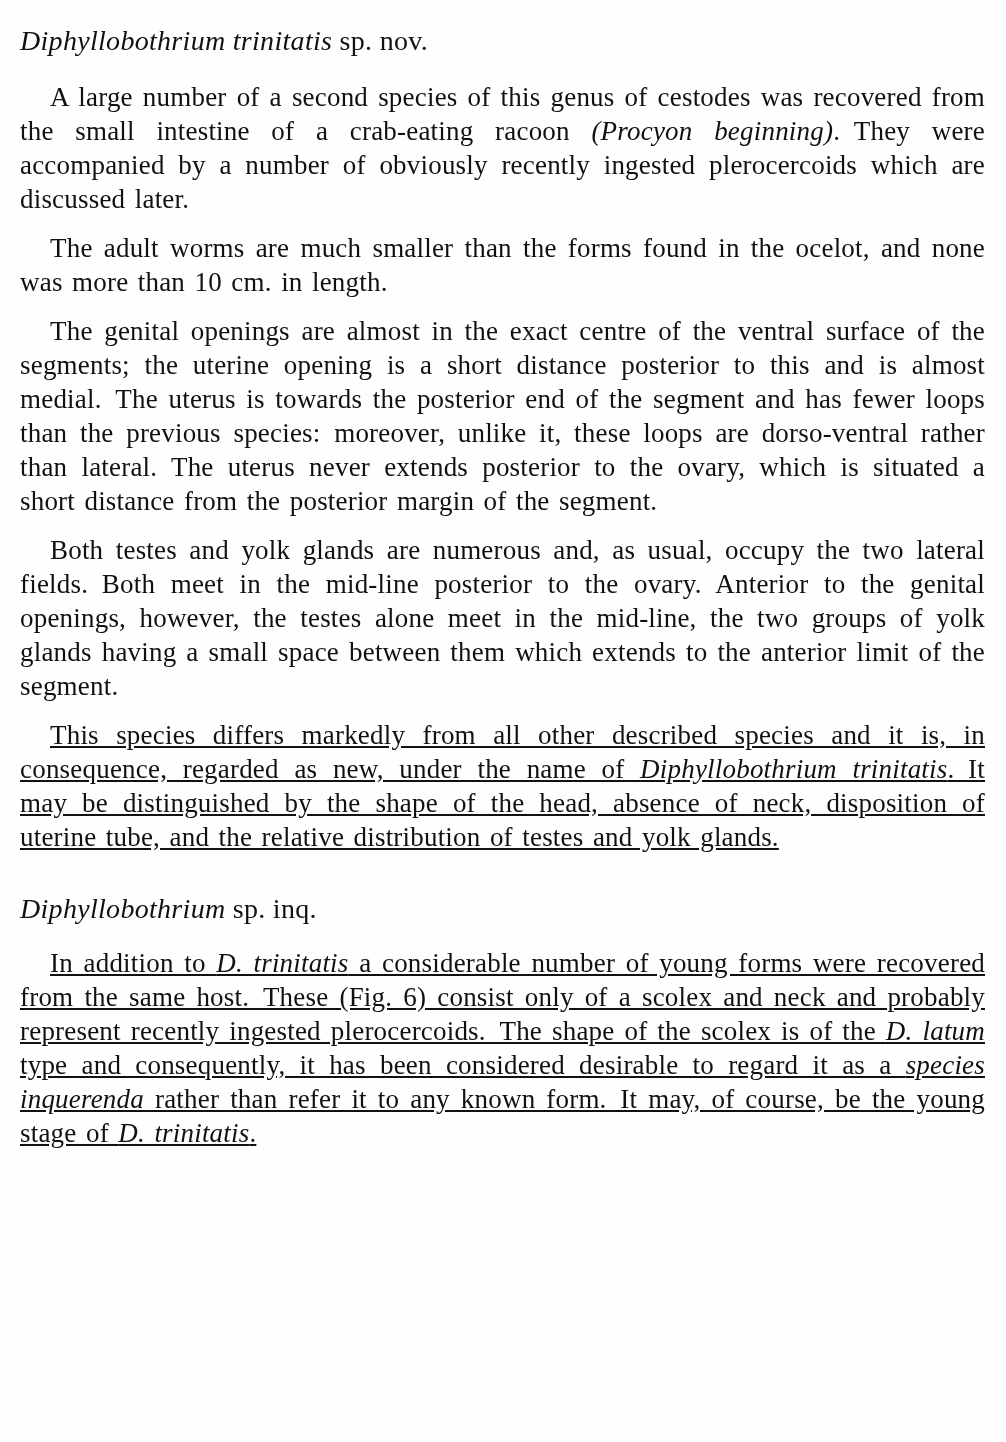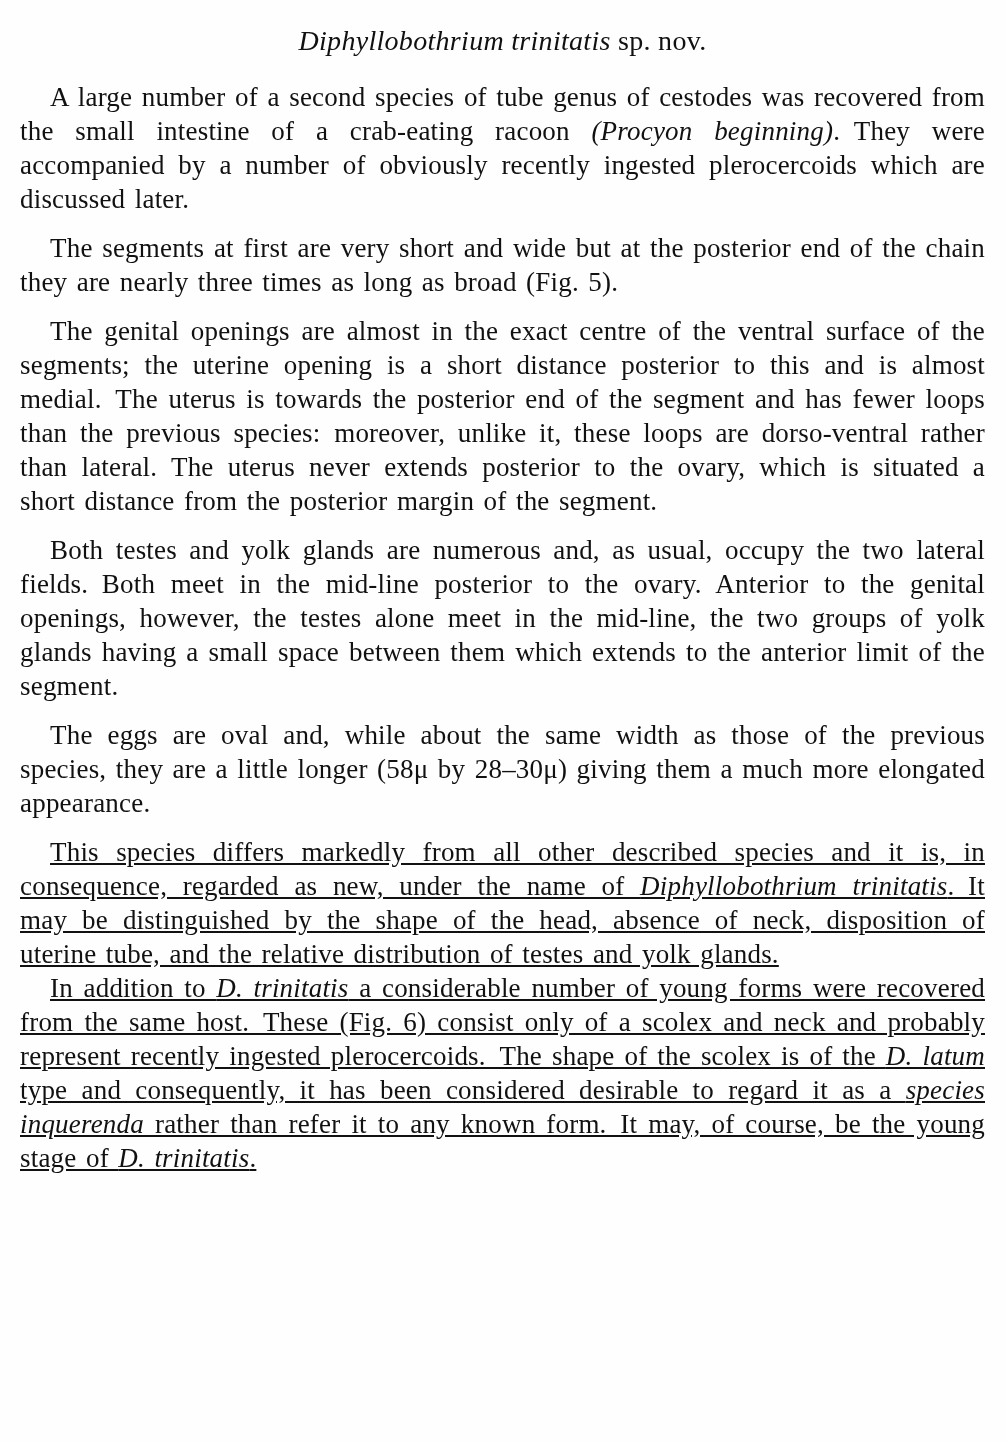--- a/index.html
+++ b/index.html
@@ -12,21 +12,20 @@
     width: 1006px;
     min-height: 1442px;
     box-sizing: border-box;
     background: #fefefe;
     color: #111111;
     font-family: "Liberation Serif", "DejaVu Serif", serif;
     padding: 24px 21px 40px 20px;
     overflow: hidden;
   }
   .heading {
-    text-align: center;
     font-size: 28px;
     font-weight: normal;
     line-height: 34px;
     margin: 0 0 22px 0;
     letter-spacing: 0.3px;
   }
   .heading-2 {
     margin-top: 38px;
     margin-bottom: 20px;
   }
@@ -46,26 +45,26 @@
   i { font-style: italic; }
 </style>
 </head>
 <body>
 
 <div class="page">
 
   <h1 class="heading heading-1"><i>Diphyllobothrium trinitatis</i><span> sp. nov.</span></h1>
 
   <div class="section">
-      <p class="para"><span>A large number of a second species of tube genus of cestodes was recovered from the small intestine of a crab-eating racoon </span><i>(Procyon beginning)</i><span>. They were accompanied by a number of obviously recently ingested plerocercoids which are discussed later.</span></p>
-      <p class="para"><span>The segments at first are very short and wide but at the posterior end of the chain they are nearly three times as long as broad (Fig. 5).</span></p>
+      <p class="para"><span>A large number of a second species of this genus of cestodes was recovered from the small intestine of a crab-eating racoon </span><i>(Procyon beginning)</i><span>. They were accompanied by a number of obviously recently ingested plerocercoids which are discussed later.</span></p>
+      <p class="para"><span>The adult worms are much smaller than the forms found in the ocelot, and none was more than 10 cm. in length.</span></p>
       <p class="para"><span>The genital openings are almost in the exact centre of the ventral surface of the segments; the uterine opening is a short distance posterior to this and is almost medial. The uterus is towards the posterior end of the segment and has fewer loops than the previous species: moreover, unlike it, these loops are dorso-ventral rather than lateral. The uterus never extends posterior to the ovary, which is situated a short distance from the posterior margin of the segment.</span></p>
       <p class="para"><span>Both testes and yolk glands are numerous and, as usual, occupy the two lateral fields. Both meet in the mid-line posterior to the ovary. Anterior to the genital openings, however, the testes alone meet in the mid-line, the two groups of yolk glands having a small space between them which extends to the anterior limit of the segment.</span></p>
-      <p class="para"><span>The eggs are oval and, while about the same width as those of the previous species, they are a little longer (58μ by 28–30μ) giving them a much more elongated appearance.</span></p>
       <p class="para"><span>This species differs markedly from all other described species and it is, in consequence, regarded as new, under the name of </span><i>Diphyllobothrium trinitatis</i><span>. It may be distinguished by the shape of the head, absence of neck, disposition of uterine tube, and the relative distribution of testes and yolk glands.</span></p>
     </div>
 
+  <h2 class="heading heading-2"><i>Diphyllobothrium</i><span> sp. inq.</span></h2>
 
   <div class="section">
       <p class="para"><span>In addition to </span><i>D. trinitatis</i><span> a considerable number of young forms were recovered from the same host. These (Fig. 6) consist only of a scolex and neck and probably represent recently ingested plerocercoids. The shape of the scolex is of the </span><i>D. latum</i><span> type and consequently, it has been considered desirable to regard it as a </span><i>species inquerenda</i><span> rather than refer it to any known form. It may, of course, be the young stage of </span><i>D. trinitatis</i><span>.</span></p>
     </div>
 
 </div>
 
 </body></html>

